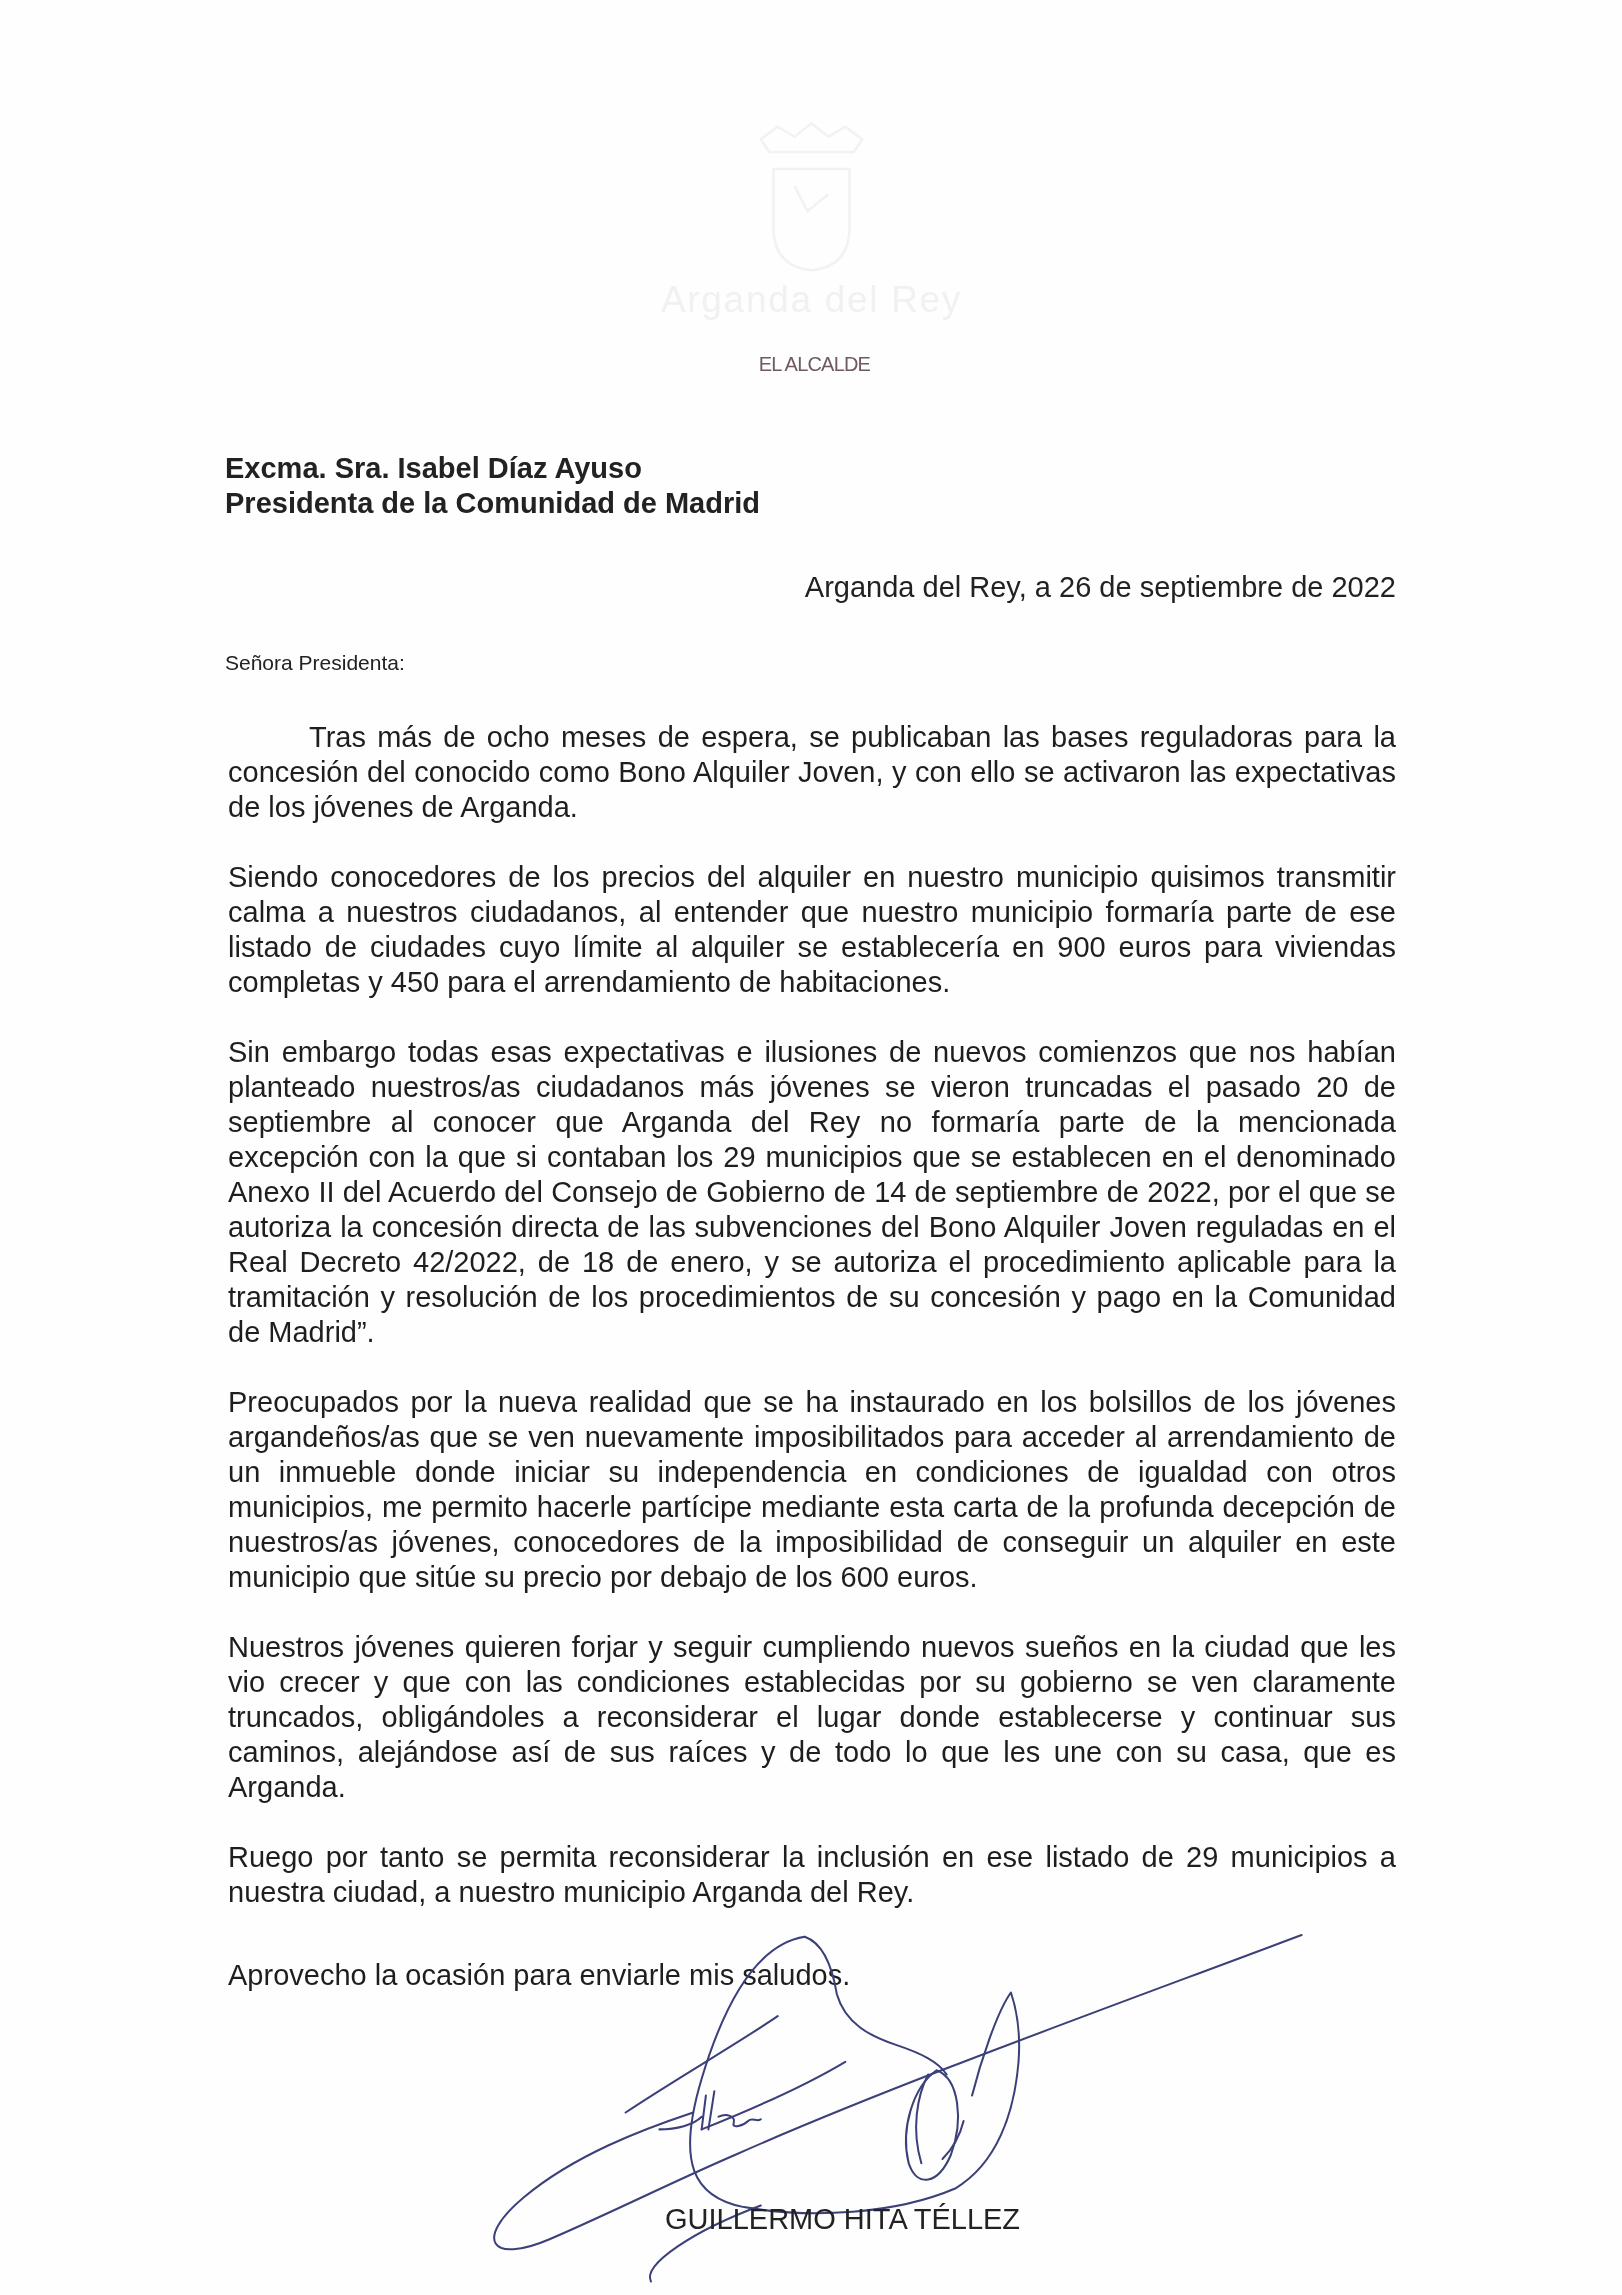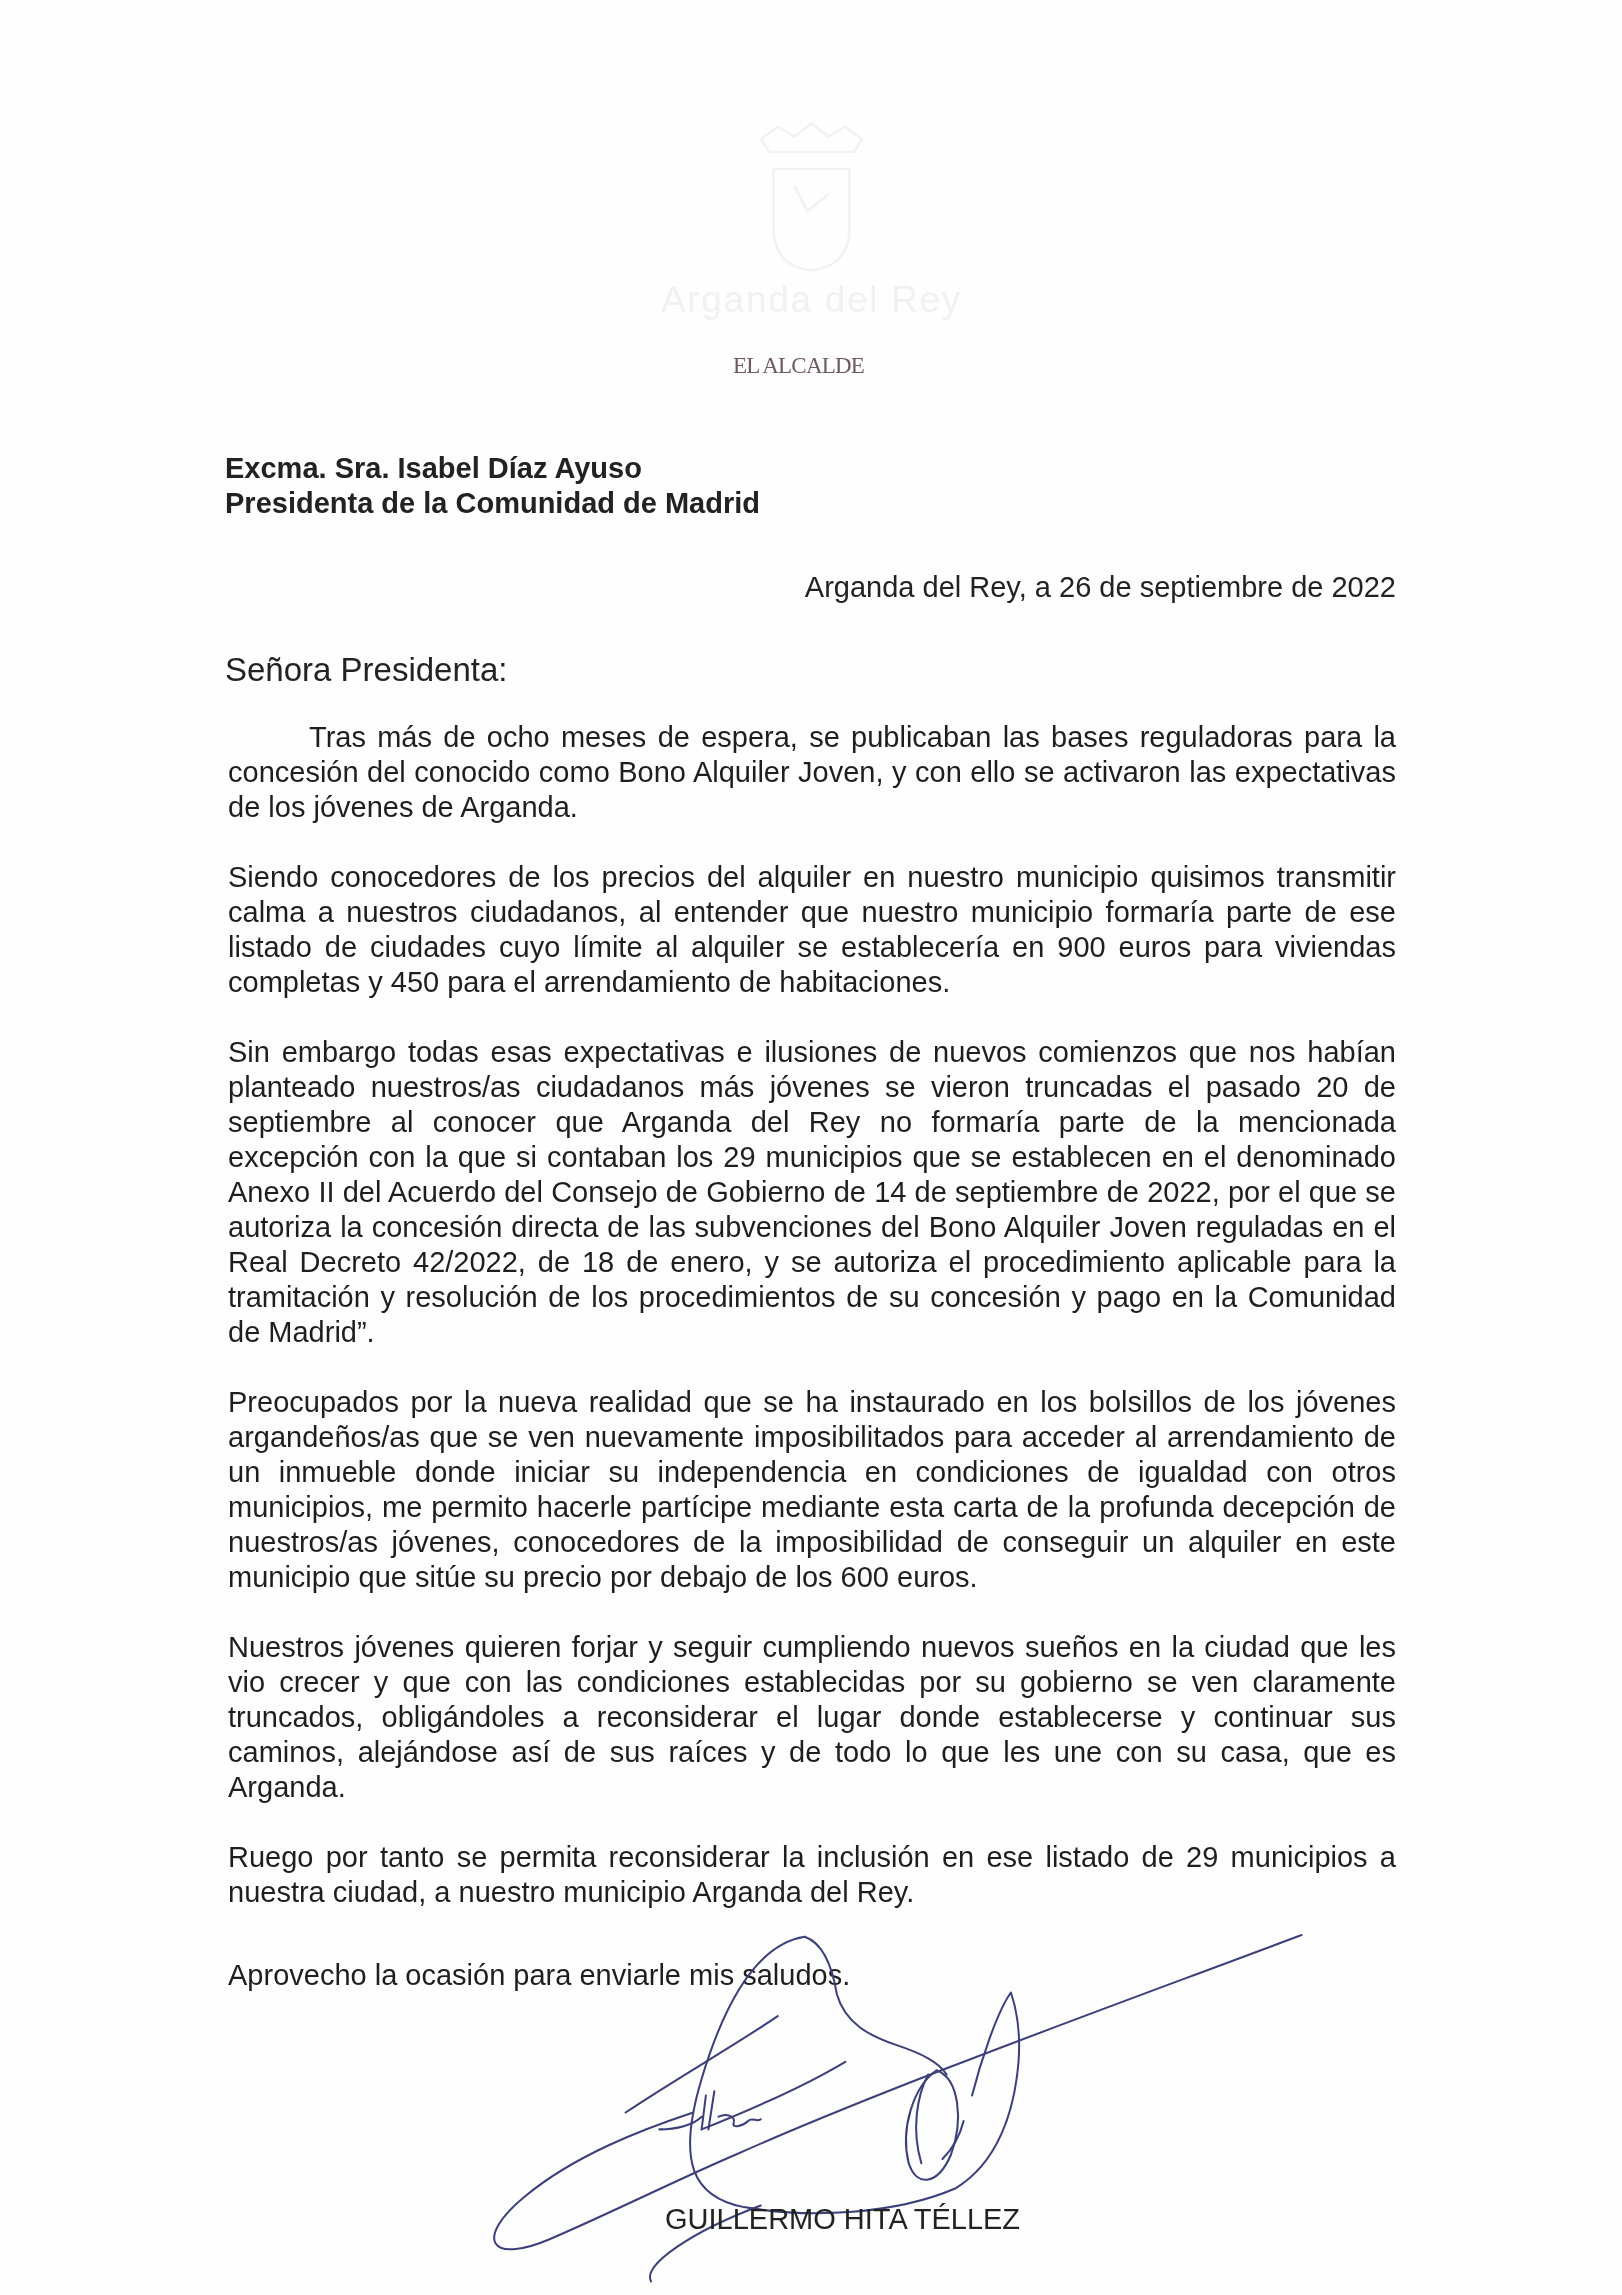--- a/index.html
+++ b/index.html
@@ -2,31 +2,31 @@
 <html style="font-size:13.5px"><head>
   <meta charset="utf-8">
   <style>
     html, body { margin: 0; padding: 0; background: #ffffff; }
     body { width: 1623px; height: 2295px; position: relative; overflow: hidden; }
     .page { position: absolute; left: 0; top: 0; width: 1623px; height: 2295px; background: #fefefe; }
 
     .logo { position: absolute; left: 727px; top: 118px; width: 169px; height: 161px; }
     .logo-text { position: absolute; left: 630px; top: 279px; width: 363px; text-align: center;
       font-family: "Liberation Sans", sans-serif; font-size: 37px; color: #f1f1f1; letter-spacing: 1.7px; }
-    .mayor-title { position: absolute; left: 0; top: 353px; width: 1597px; text-align: center;
-      font-family: Liberation Serif, serif; font-size: 23px; color: #6e5a60; letter-spacing: -0.8px; font-weight: 300; }
+    .mayor-title { position: absolute; left: 16px; top: 353px; width: 1597px; text-align: center;
+      font-family: Liberation Sans, sans-serif; font-size: 20px; color: #6e5a60; letter-spacing: -0.8px; font-weight: 300; }
 
     .addressee { position: absolute; left: 225px; top: 443px; font-family: "Liberation Sans", sans-serif;
       font-weight: bold; font-size: 29px; line-height: 35px; color: #222; margin-top: 8px; }
 
     .date-line { position: absolute; left: 225px; top: 571px; width: 1171px; text-align: right;
       font-family: "Liberation Sans", sans-serif; font-size: 29px; color: #222; }
 
     .salutation { position: absolute; left: 225px; top: 651px; font-family: "Liberation Sans", sans-serif;
-      font-size: 33px; color: #222; }
+      font-size: 21px; color: #222; }
 
     .body { position: absolute; left: 228px; top: 720px; width: 1168px;
       font-family: "Liberation Sans", sans-serif; font-size: 29px; line-height: 35px; color: #1e1e1e; }
     .body p { margin: 0 0 35px 0; text-align: justify; }
     .body p.indent { text-indent: 81px; }
 
     .closing { position: absolute; left: 228px; top: 1959px; font-family: "Liberation Sans", sans-serif;
       font-size: 29px; color: #1e1e1e; }
 
     .signature { position: absolute; left: 0; top: 0; width: 1623px; height: 2295px; pointer-events: none; }

